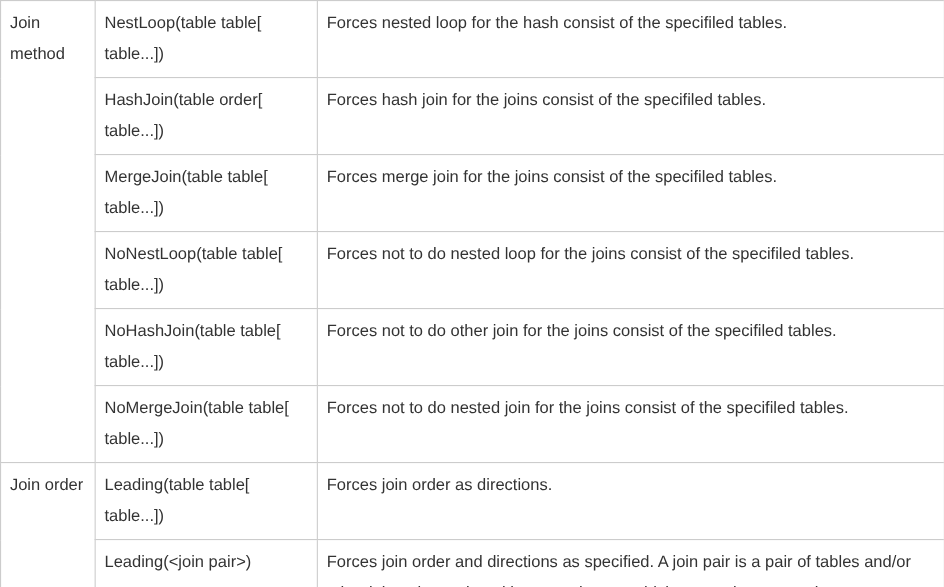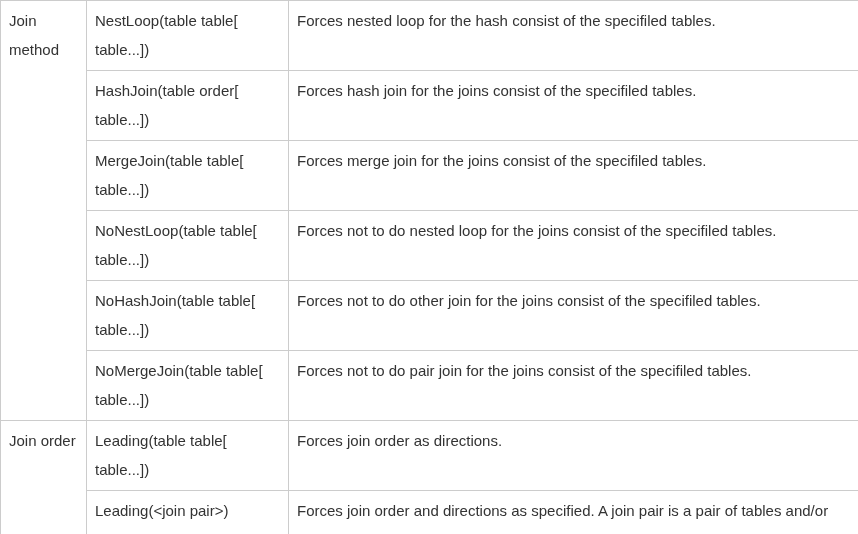--- a/index.html
+++ b/index.html
@@ -56,21 +56,21 @@
     <tr>
       <td>NoNestLoop(table table[ table...])</td>
       <td>Forces not to do nested loop for the joins consist of the specifiled tables.</td>
     </tr>
     <tr>
       <td>NoHashJoin(table table[ table...])</td>
       <td>Forces not to do other join for the joins consist of the specifiled tables.</td>
     </tr>
     <tr>
       <td>NoMergeJoin(table table[ table...])</td>
-      <td>Forces not to do pair join for the joins consist of the specifiled tables.</td>
+      <td>Forces not to do nested join for the joins consist of the specifiled tables.</td>
     </tr>
     <tr>
       <td class="cat" rowspan="2">Join order</td>
       <td>Leading(table table[ table...])</td>
       <td>Forces join order as directions.</td>
     </tr>
     <tr>
       <td>Leading(&lt;join pair&gt;)</td>
       <td>Forces join order and directions as specified. A join pair is a pair of tables and/or other join pairs enclosed by parentheses, which can make a nested structure.</td>
     </tr>

